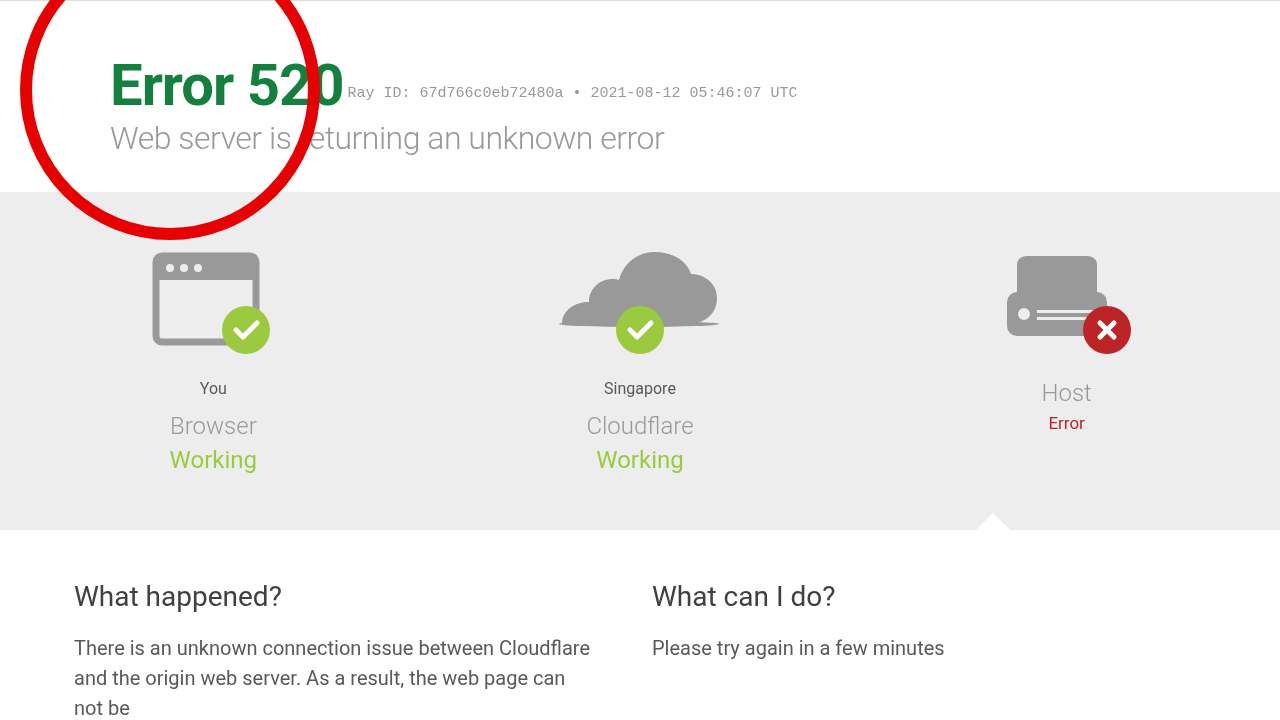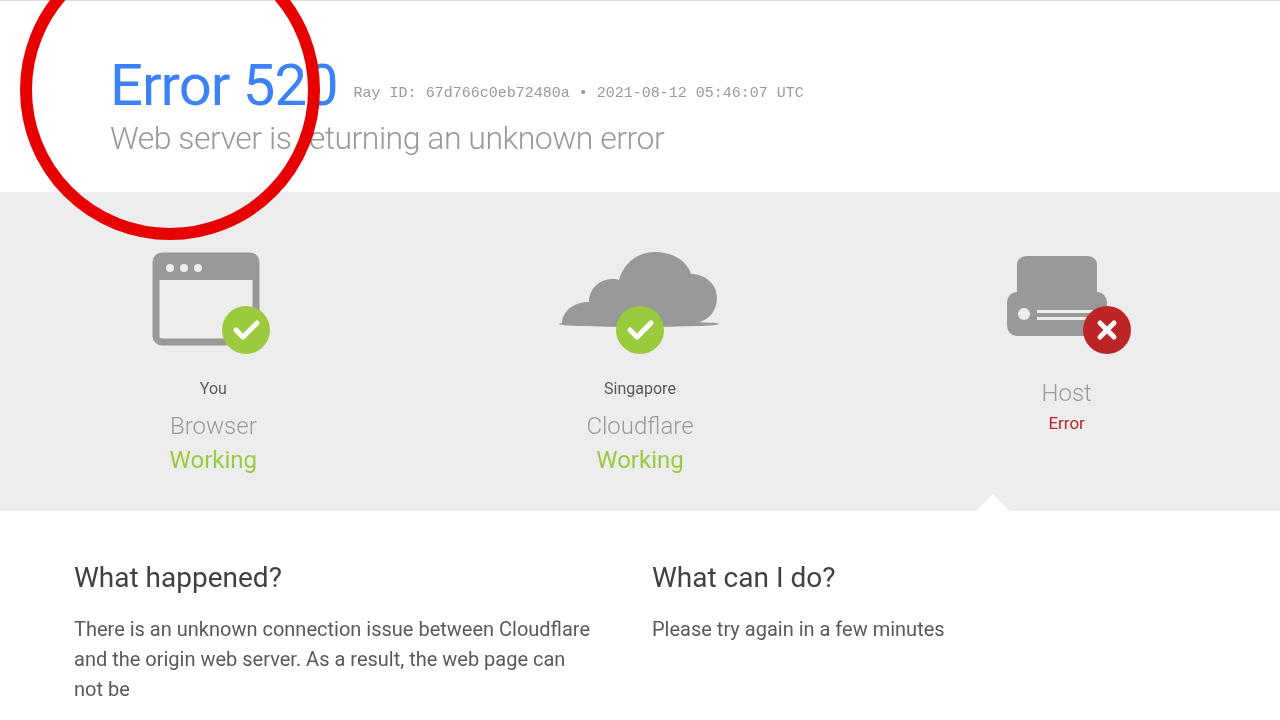--- a/index.html
+++ b/index.html
@@ -15,43 +15,43 @@
   .top-border {
     border-top: 1px solid #ddd;
   }
   .header {
     padding: 50px 110px 35px 110px;
     position: relative;
     background: #fff;
   }
   .error-title {
     font-size: 58px;
-    font-weight: 400;
-    color: #3b82f6;
+    font-weight: 700;
+    color: #15803d;
     display: inline-block;
     letter-spacing: -1px;
   }
   .ray-info {
     display: inline-block;
     font-family: "Courier New", monospace;
     font-size: 15px;
     color: #999;
-    margin-left: 12px;
+    margin-left: 0;
     vertical-align: 8px;
   }
   .subtitle {
     font-size: 32px;
     font-weight: 300;
     color: #999;
     margin-top: 0;
     letter-spacing: -0.5px;
   }
   .status-section {
     background: #ededed;
-    padding: 55px 0 37px 0;
+    padding: 55px 0 56px 0;
     display: flex;
     justify-content: space-around;
     align-items: flex-start;
     position: relative;
   }
   .status-item {
     text-align: center;
     flex: 1;
     max-width: 33%;
   }

